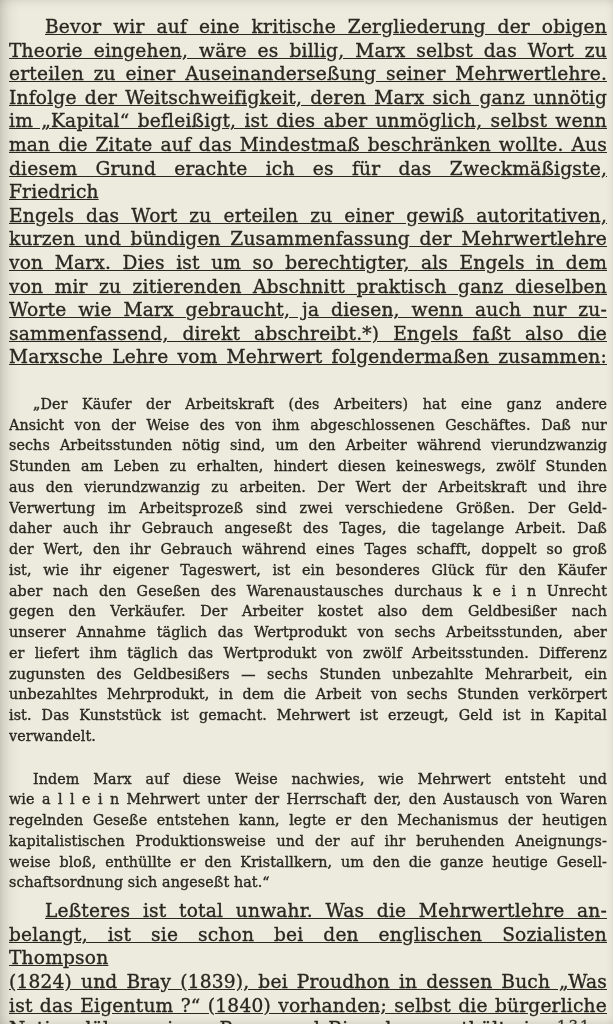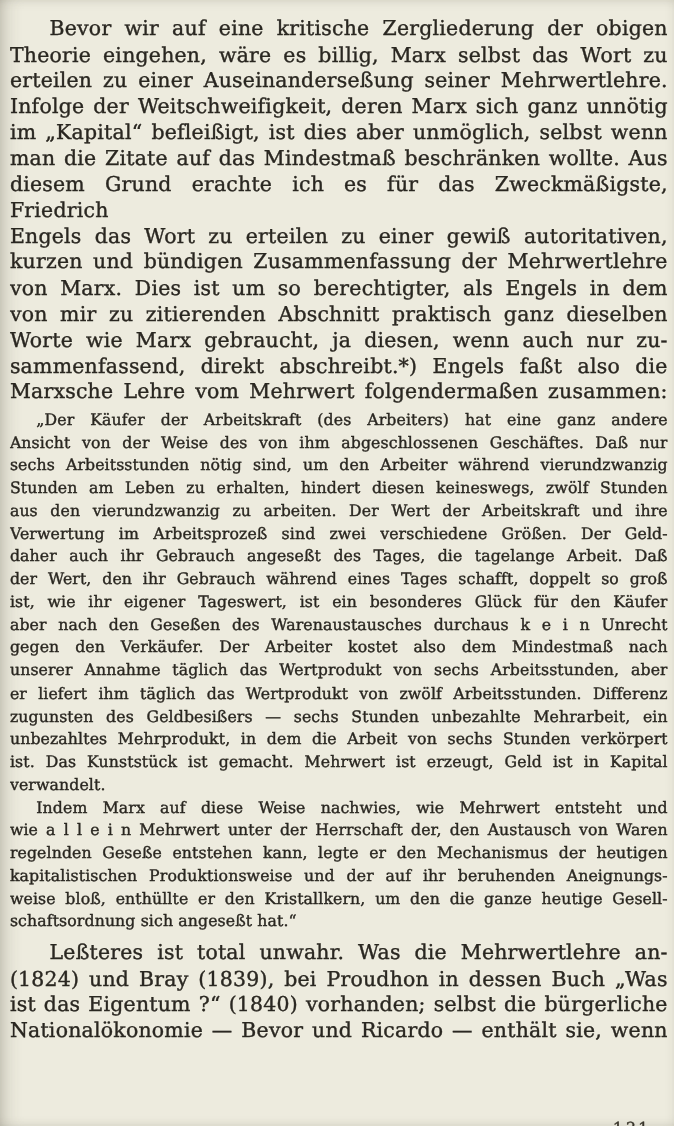--- a/index.html
+++ b/index.html
@@ -25,22 +25,22 @@
   .line{
     text-align:justify;
     text-align-last:justify;
     -webkit-text-stroke:.35px currentColor;
     white-space:normal;
   }
   .line.no-stretch{text-align-last:left;}
   .b-main .line{font-size:18.6px;line-height:23.6px;letter-spacing:.2px;}
   .b-main .line.first{padding-left:36px;}
   .b-quote .line{font-size:14.3px;line-height:20.75px;letter-spacing:.1px;}
-  .b-quote .line.first{padding-left:24px;}
-  .b-main{margin-bottom:3px;}
+  .b-quote .line.first{padding-left:24px;margin-top:22px;}
+  .b-main{margin-bottom:3px;text-decoration:underline;}
   #quote-para-2{margin-bottom:6px;}
   .page-num{
     position:absolute;left:557px;top:1017px;z-index:1;
     font-size:15px;letter-spacing:2px;color:#3b372d;
     -webkit-text-stroke:.3px currentColor;
   }
 </style>
 </head>
 <body>
 
@@ -67,40 +67,41 @@
       <div class="line first">„Der Käufer der Arbeitskraft (des Arbeiters) hat eine ganz andere</div>
       <div class="line">Ansicht von der Weise des von ihm abgeschlossenen Geschäftes. Daß nur</div>
       <div class="line">sechs Arbeitsstunden nötig sind, um den Arbeiter während vierundzwanzig</div>
       <div class="line">Stunden am Leben zu erhalten, hindert diesen keineswegs, zwölf Stunden</div>
       <div class="line">aus den vierundzwanzig zu arbeiten. Der Wert der Arbeitskraft und ihre</div>
       <div class="line">Verwertung im Arbeitsprozeß sind zwei verschiedene Größen. Der Geld-</div>
       <div class="line">daher auch ihr Gebrauch angeseßt des Tages, die tagelange Arbeit. Daß</div>
       <div class="line">der Wert, den ihr Gebrauch während eines Tages schafft, doppelt so groß</div>
       <div class="line">ist, wie ihr eigener Tageswert, ist ein besonderes Glück für den Käufer</div>
       <div class="line">aber nach den Geseßen des Warenaustausches durchaus k e i n Unrecht</div>
-      <div class="line">gegen den Verkäufer. Der Arbeiter kostet also dem Mindestmaß nach</div>
+      <div class="line">gegen den Verkäufer. Der Arbeiter kostet also dem Geldbesißer nach</div>
       <div class="line">unserer Annahme täglich das Wertprodukt von sechs Arbeitsstunden, aber</div>
       <div class="line">er liefert ihm täglich das Wertprodukt von zwölf Arbeitsstunden. Differenz</div>
       <div class="line">zugunsten des Geldbesißers — sechs Stunden unbezahlte Mehrarbeit, ein</div>
       <div class="line">unbezahltes Mehrprodukt, in dem die Arbeit von sechs Stunden verkörpert</div>
       <div class="line">ist. Das Kunststück ist gemacht. Mehrwert ist erzeugt, Geld ist in Kapital</div>
       <div class="line no-stretch">verwandelt.</div>
     </div>
 
   <div id="quote-para-2" class="block b-quote">
       <div class="line first">Indem Marx auf diese Weise nachwies, wie Mehrwert entsteht und</div>
       <div class="line">wie a l l e i n Mehrwert unter der Herrschaft der, den Austausch von Waren</div>
       <div class="line">regelnden Geseße entstehen kann, legte er den Mechanismus der heutigen</div>
       <div class="line">kapitalistischen Produktionsweise und der auf ihr beruhenden Aneignungs-</div>
       <div class="line">weise bloß, enthüllte er den Kristallkern, um den die ganze heutige Gesell-</div>
       <div class="line no-stretch">schaftsordnung sich angeseßt hat.“</div>
     </div>
 
   <div id="paragraph-rebuttal" class="block b-main">
       <div class="line first">Leßteres ist total unwahr. Was die Mehrwertlehre an-</div>
+      <div class="line">belangt, ist sie schon bei den englischen Sozialisten Thompson</div>
       <div class="line">(1824) und Bray (1839), bei Proudhon in dessen Buch „Was</div>
       <div class="line">ist das Eigentum ?“ (1840) vorhanden; selbst die bürgerliche</div>
       <div class="line">Nationalökonomie — Bevor und Ricardo — enthält sie, wenn</div>
     </div>
 
 </div>
 
 <div class="page-num">131</div>
 
 <div class="scan-shade"></div>

